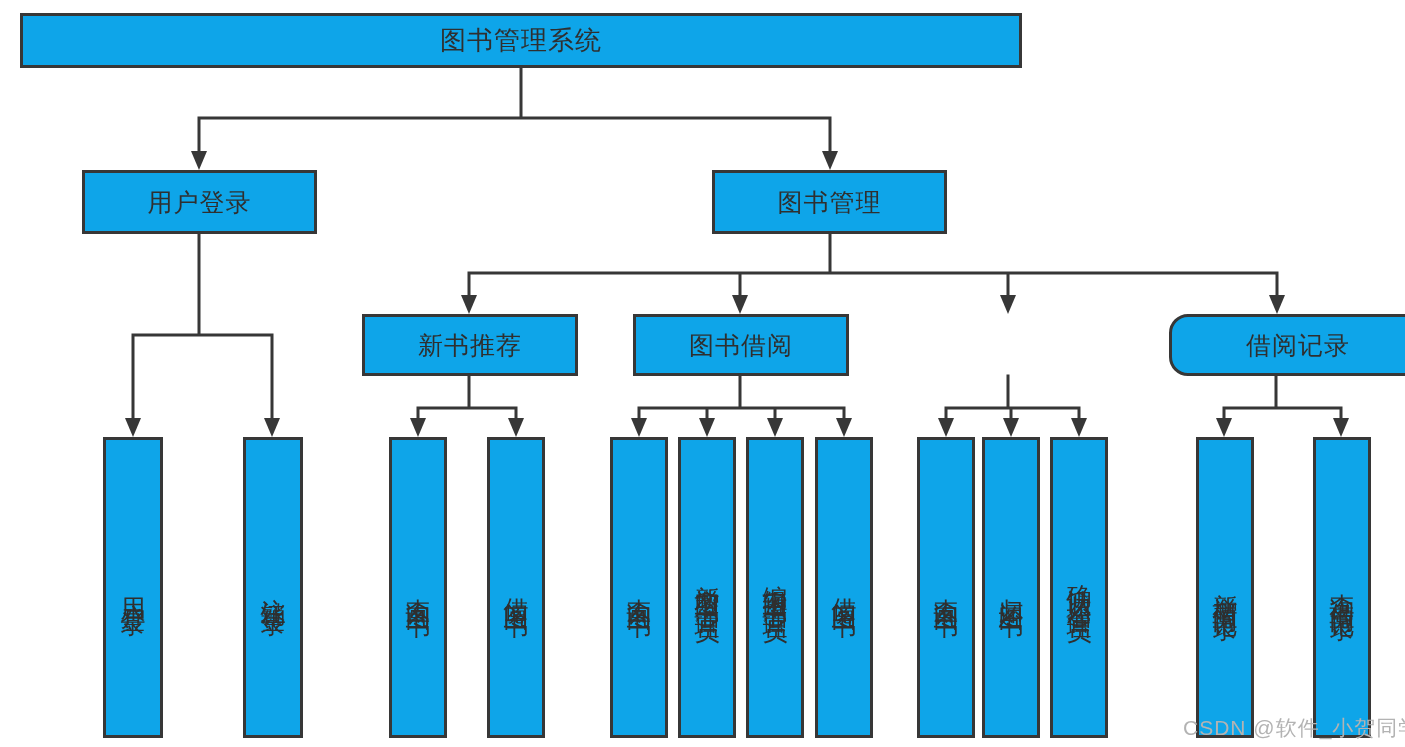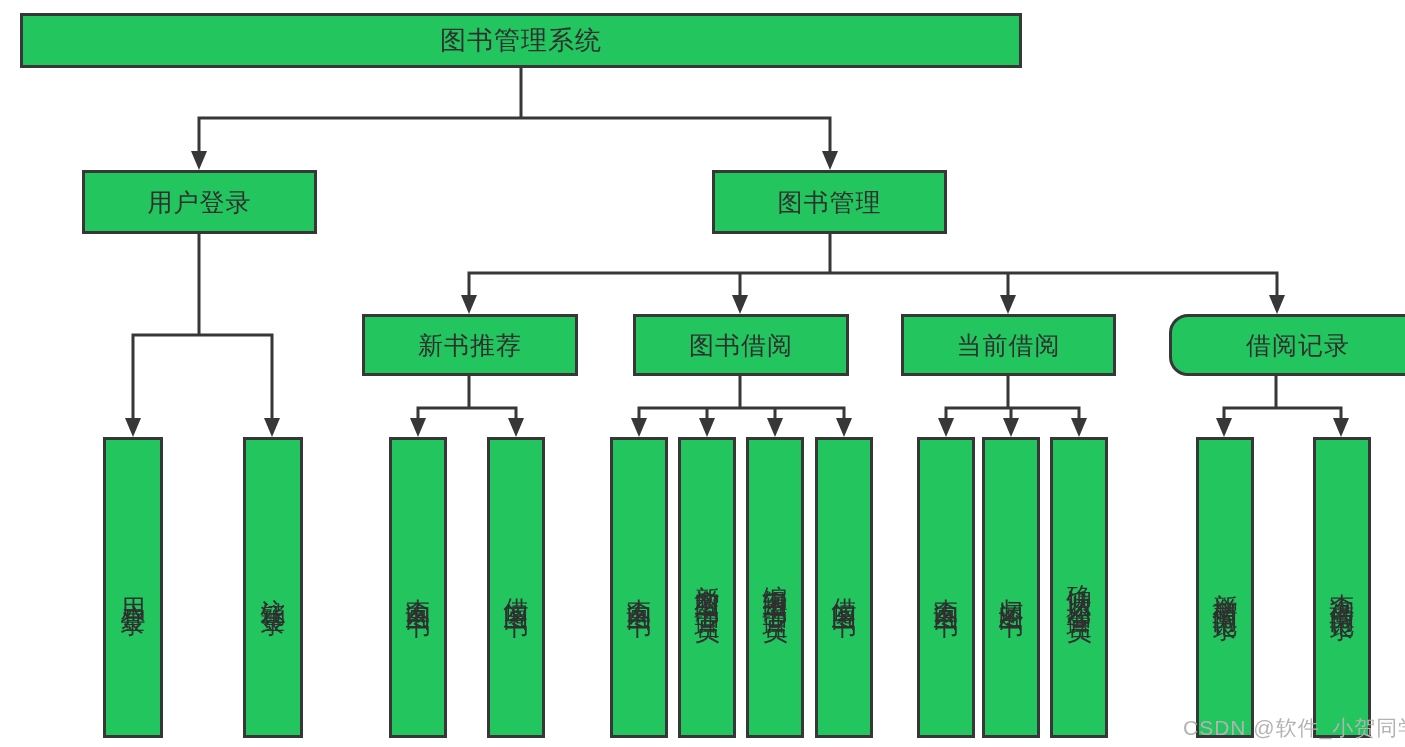--- a/index.html
+++ b/index.html
@@ -12,21 +12,21 @@
     overflow: hidden;
   }
   .connector-layer {
     position: absolute;
     left: 0; top: 0;
     pointer-events: none;
   }
   .node {
     position: absolute;
     box-sizing: border-box;
-    background: #22c55e;
+    background: #0ea5e9;
     border: 3px solid #373737;
     display: flex;
     align-items: center;
     justify-content: center;
     color: #2f2f2f;
     font-size: 25px;
     letter-spacing: 1px;
     z-index: 2;
   }
   .node.root { font-size: 26px; }
@@ -100,23 +100,20 @@
   <div class="node" style="left:712px; top:170px; width:235px; height:64px;">
     <span>图书管理</span>
   </div>
 
   <div class="node" style="left:633px; top:314px; width:216px; height:62px;">
     <span>图书借阅</span>
   </div>
   <div class="node" style="left:362px; top:314px; width:216px; height:62px;">
     <span>新书推荐</span>
   </div>
-  <div class="node" style="left:901px; top:314px; width:215px; height:62px;">
-    <span>当前借阅</span>
-  </div>
   <div class="node" style="left:1169px; top:314px; width:258px; height:62px;border-radius:19px;">
     <span>借阅记录</span>
   </div>
 
   <div class="node leaf" style="left:103px; top:437px; width:60px; height:301px;">
     <span class="vlabel">用户登录</span>
   </div>
   <div class="node leaf" style="left:243px; top:437px; width:60px; height:301px;">
     <span class="vlabel">注销登录</span>
   </div>

